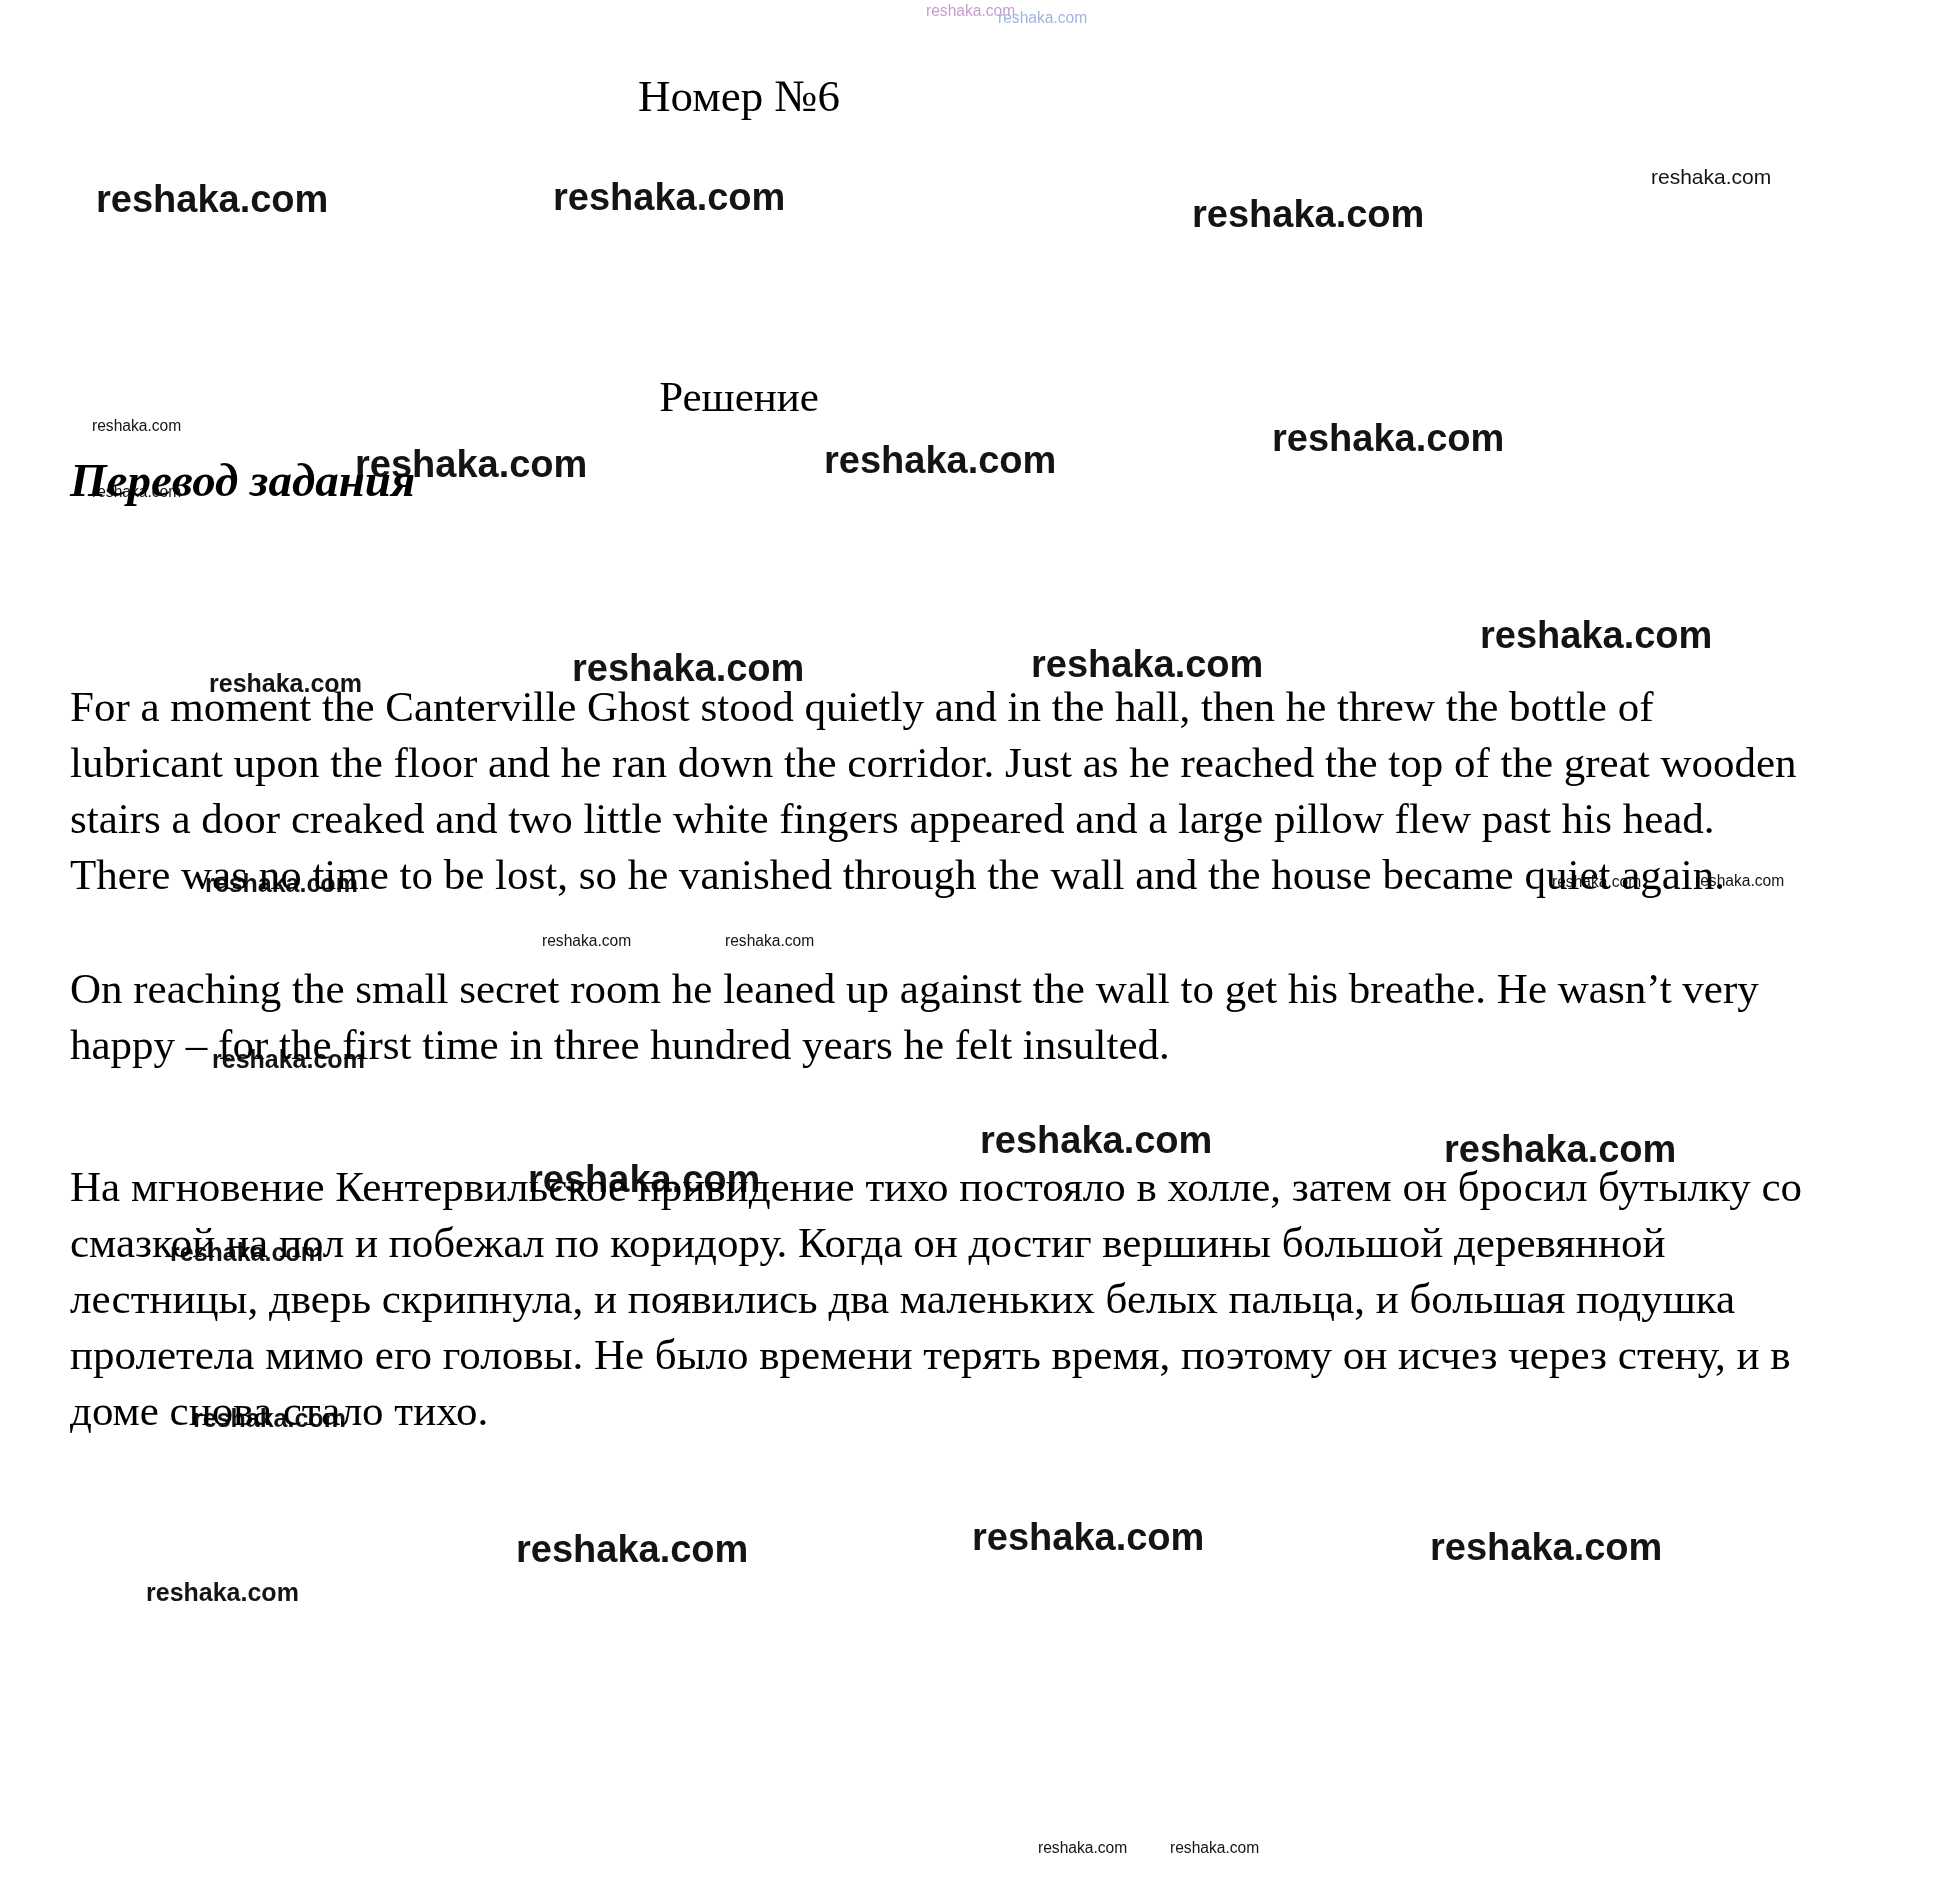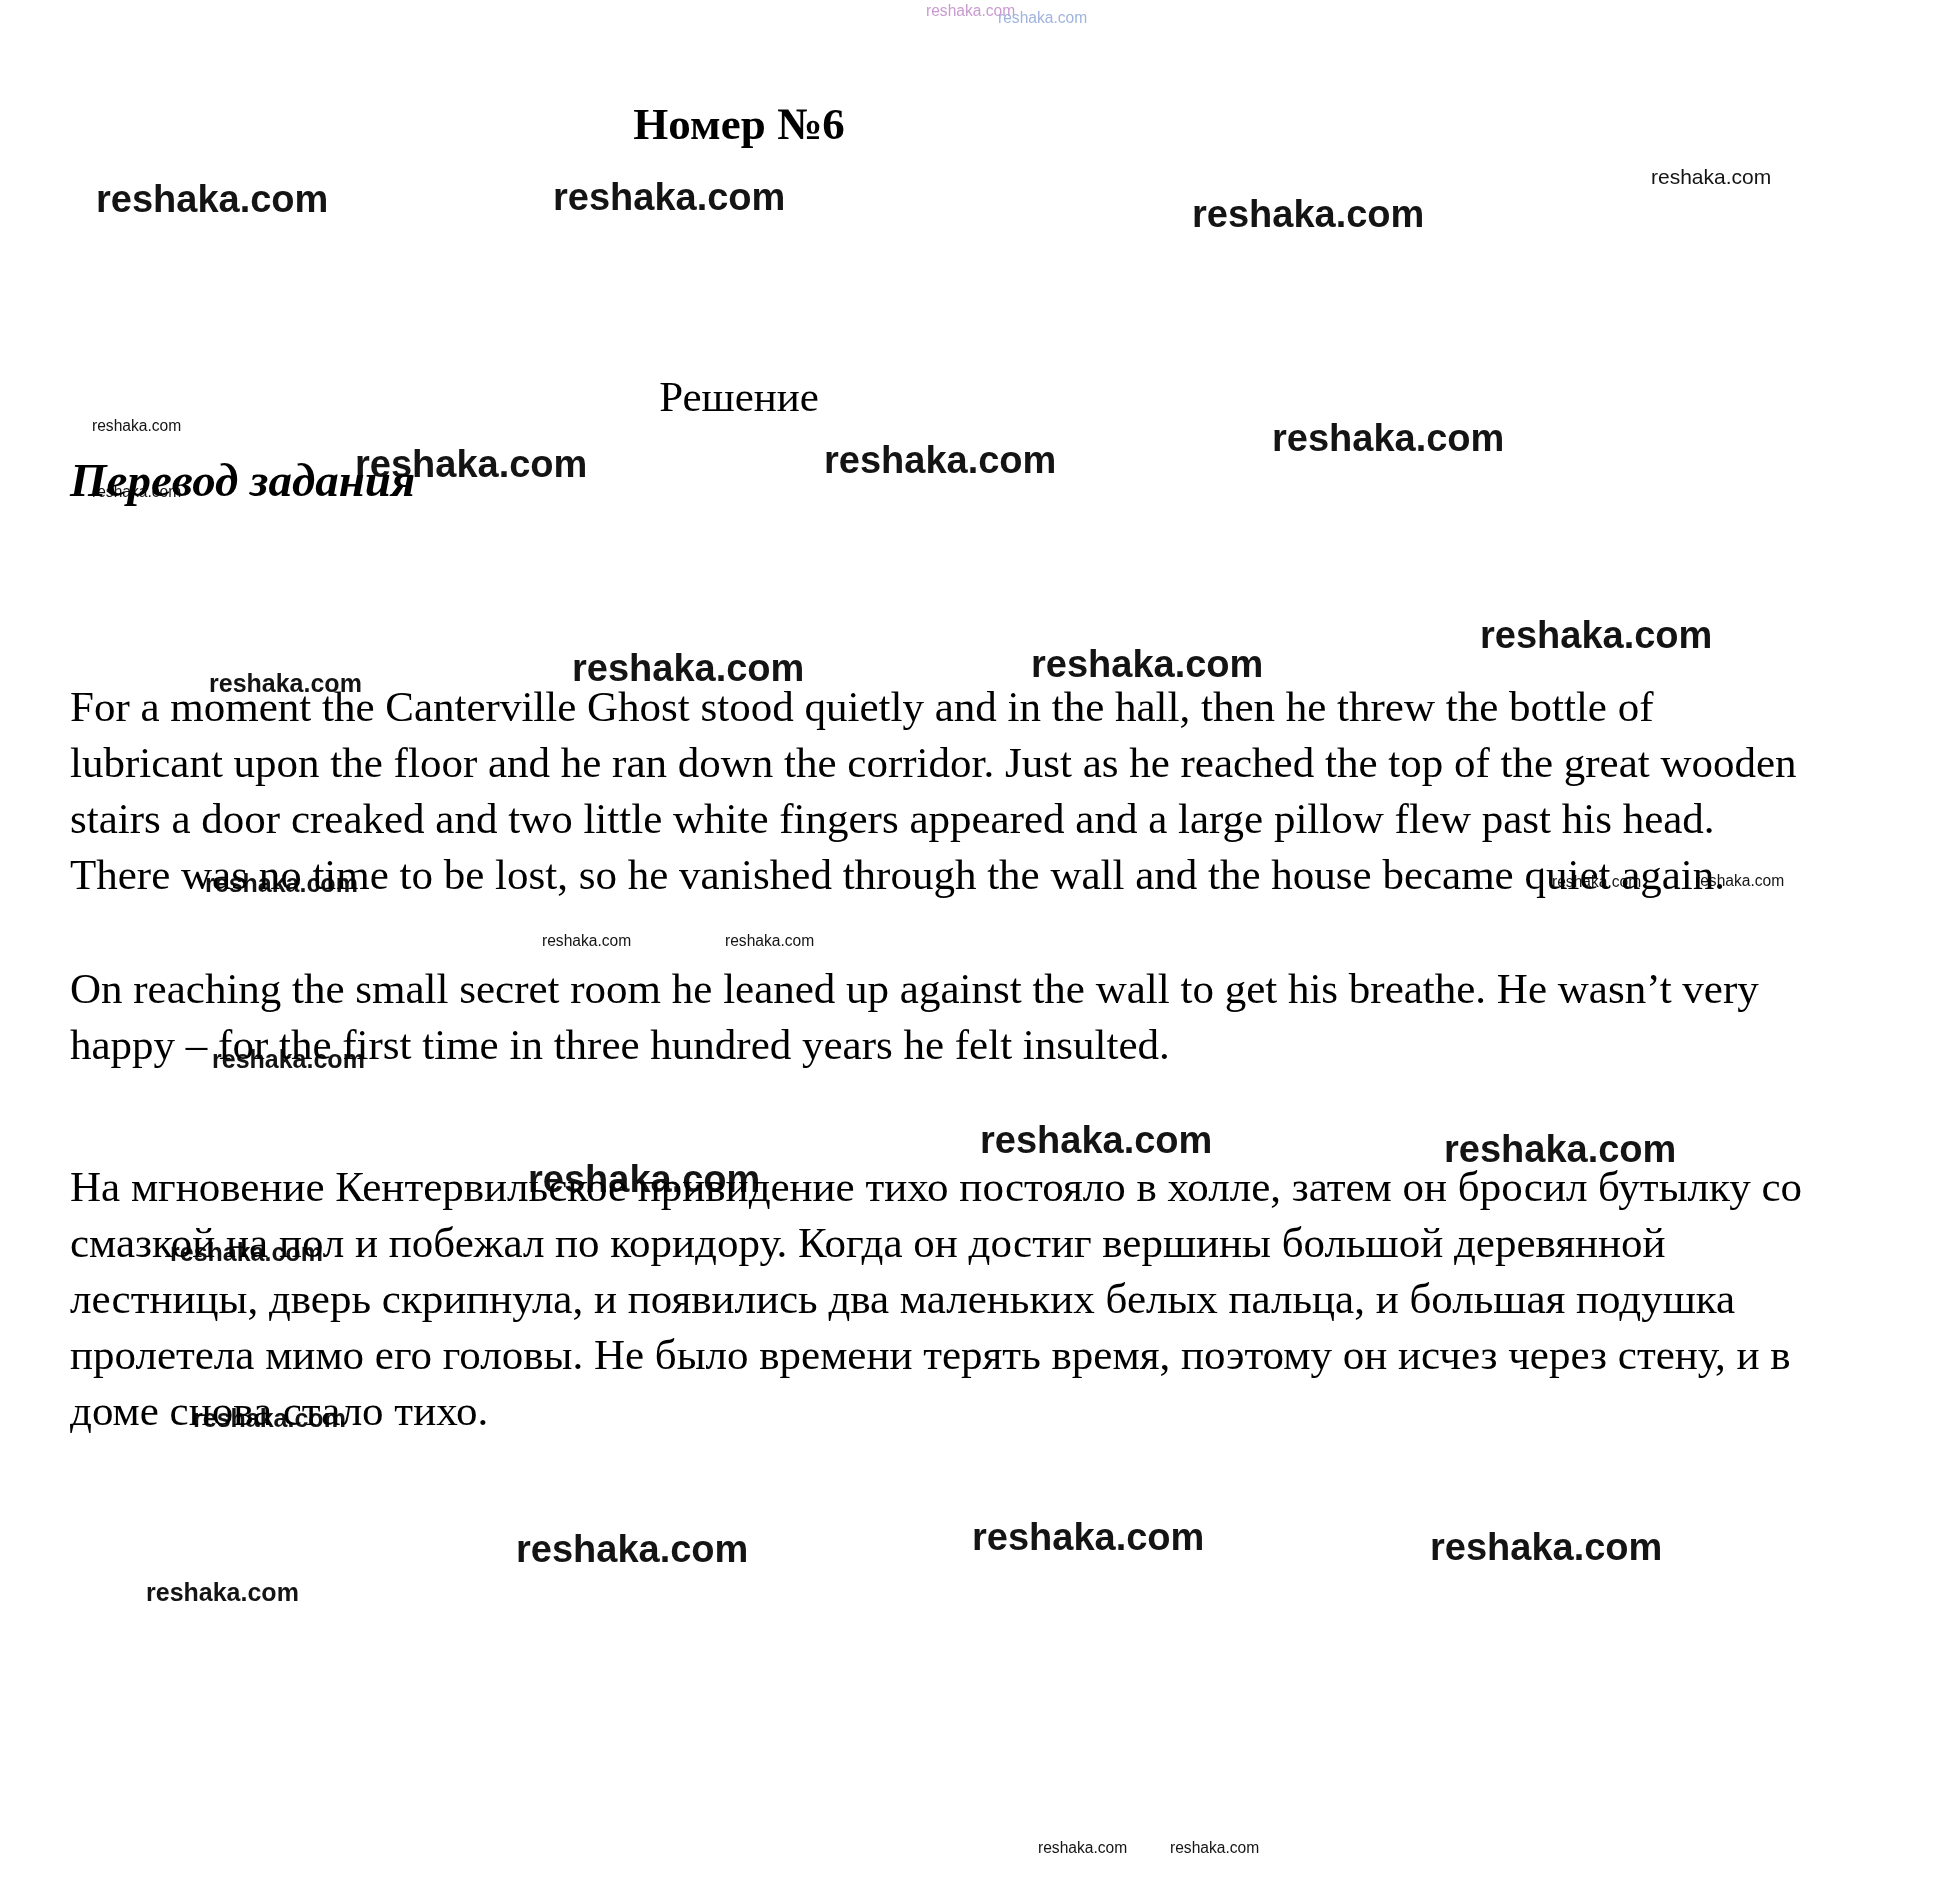--- a/index.html
+++ b/index.html
@@ -25,21 +25,21 @@
     width: 1747px;
     font-size: 43px;
     line-height: 56px;
     color: #000000;
   }
   .centered {
     left: 70px;
     width: 1338px;
     text-align: center;
   }
-  .title    { top: 68px;  font-weight: bold; font-size: 45px; margin-top: 28px; }
+  .title    { top: 68px;  font-weight: normal; font-size: 45px; }
   .task-en  { top: 187px; }
   .solution { top: 369px; font-weight: normal; }
   .subhead  { font-weight: bold; font-size: 47px; }
   .italic   { font-style: italic; }
   .task-translation-heading  { top: 452px; }
   .task-ru                   { top: 509px; }
   .audio-heading             { top: 622px; }
   .audio-en-1                { top: 679px; }
   .audio-en-2                { top: 961px; }
   .audio-translation-heading { top: 1131px; }

